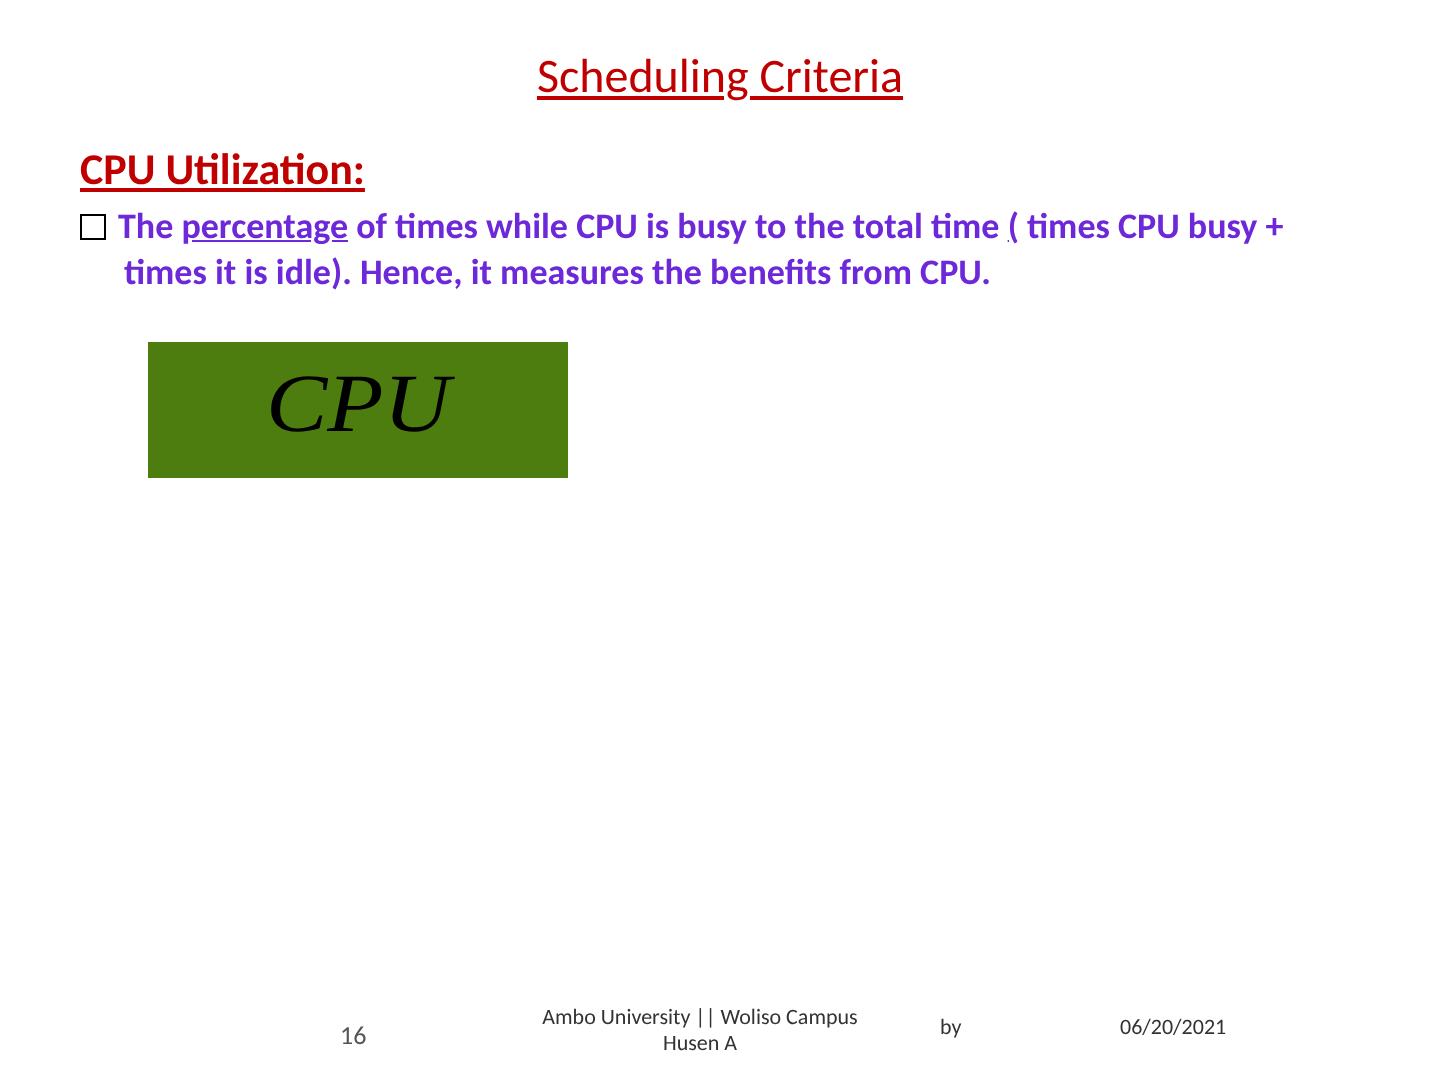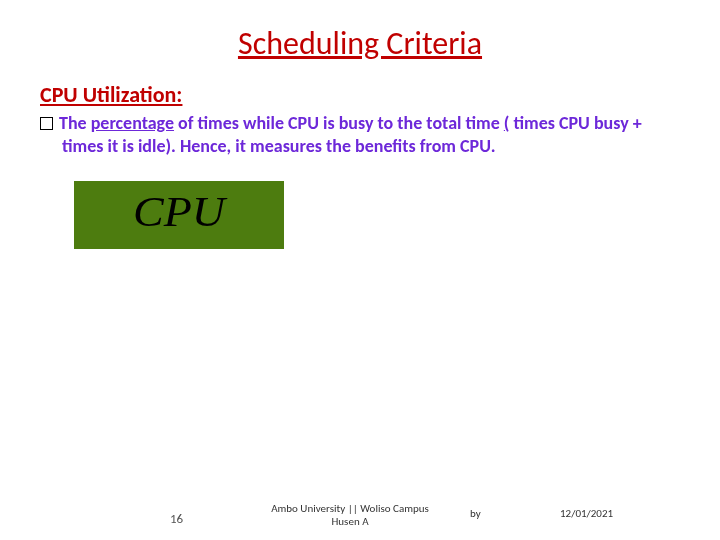--- a/index.html
+++ b/index.html
@@ -14,21 +14,21 @@
   }
   .slide {
     position: relative;
     width: 720px;
     height: 540px;
     box-sizing: border-box;
     padding: 18px 40px 0 40px;
   }
   .title {
     text-align: center;
-    font-size: 32px;
+    font-size: 24px;
     font-weight: 400;
     color: #c00000;
     margin: 6px 0 18px 0;
     text-decoration: underline;
   }
   .subhead {
     color: #c00000;
     font-size: 22px;
     font-weight: 700;
     text-decoration: underline;
@@ -124,16 +124,16 @@
     </svg>
   </div>
 
   <div class="footer">
     <div class="pagenum">16</div>
     <div class="credit">
       <span>Ambo University || Woliso Campus</span><br>
       <span>Husen A</span>
     </div>
     <div class="by">by</div>
-    <div class="date">12/01/2021</div>
+    <div class="date">06/20/2021</div>
   </div>
 
 </div>
 
 </body></html>

